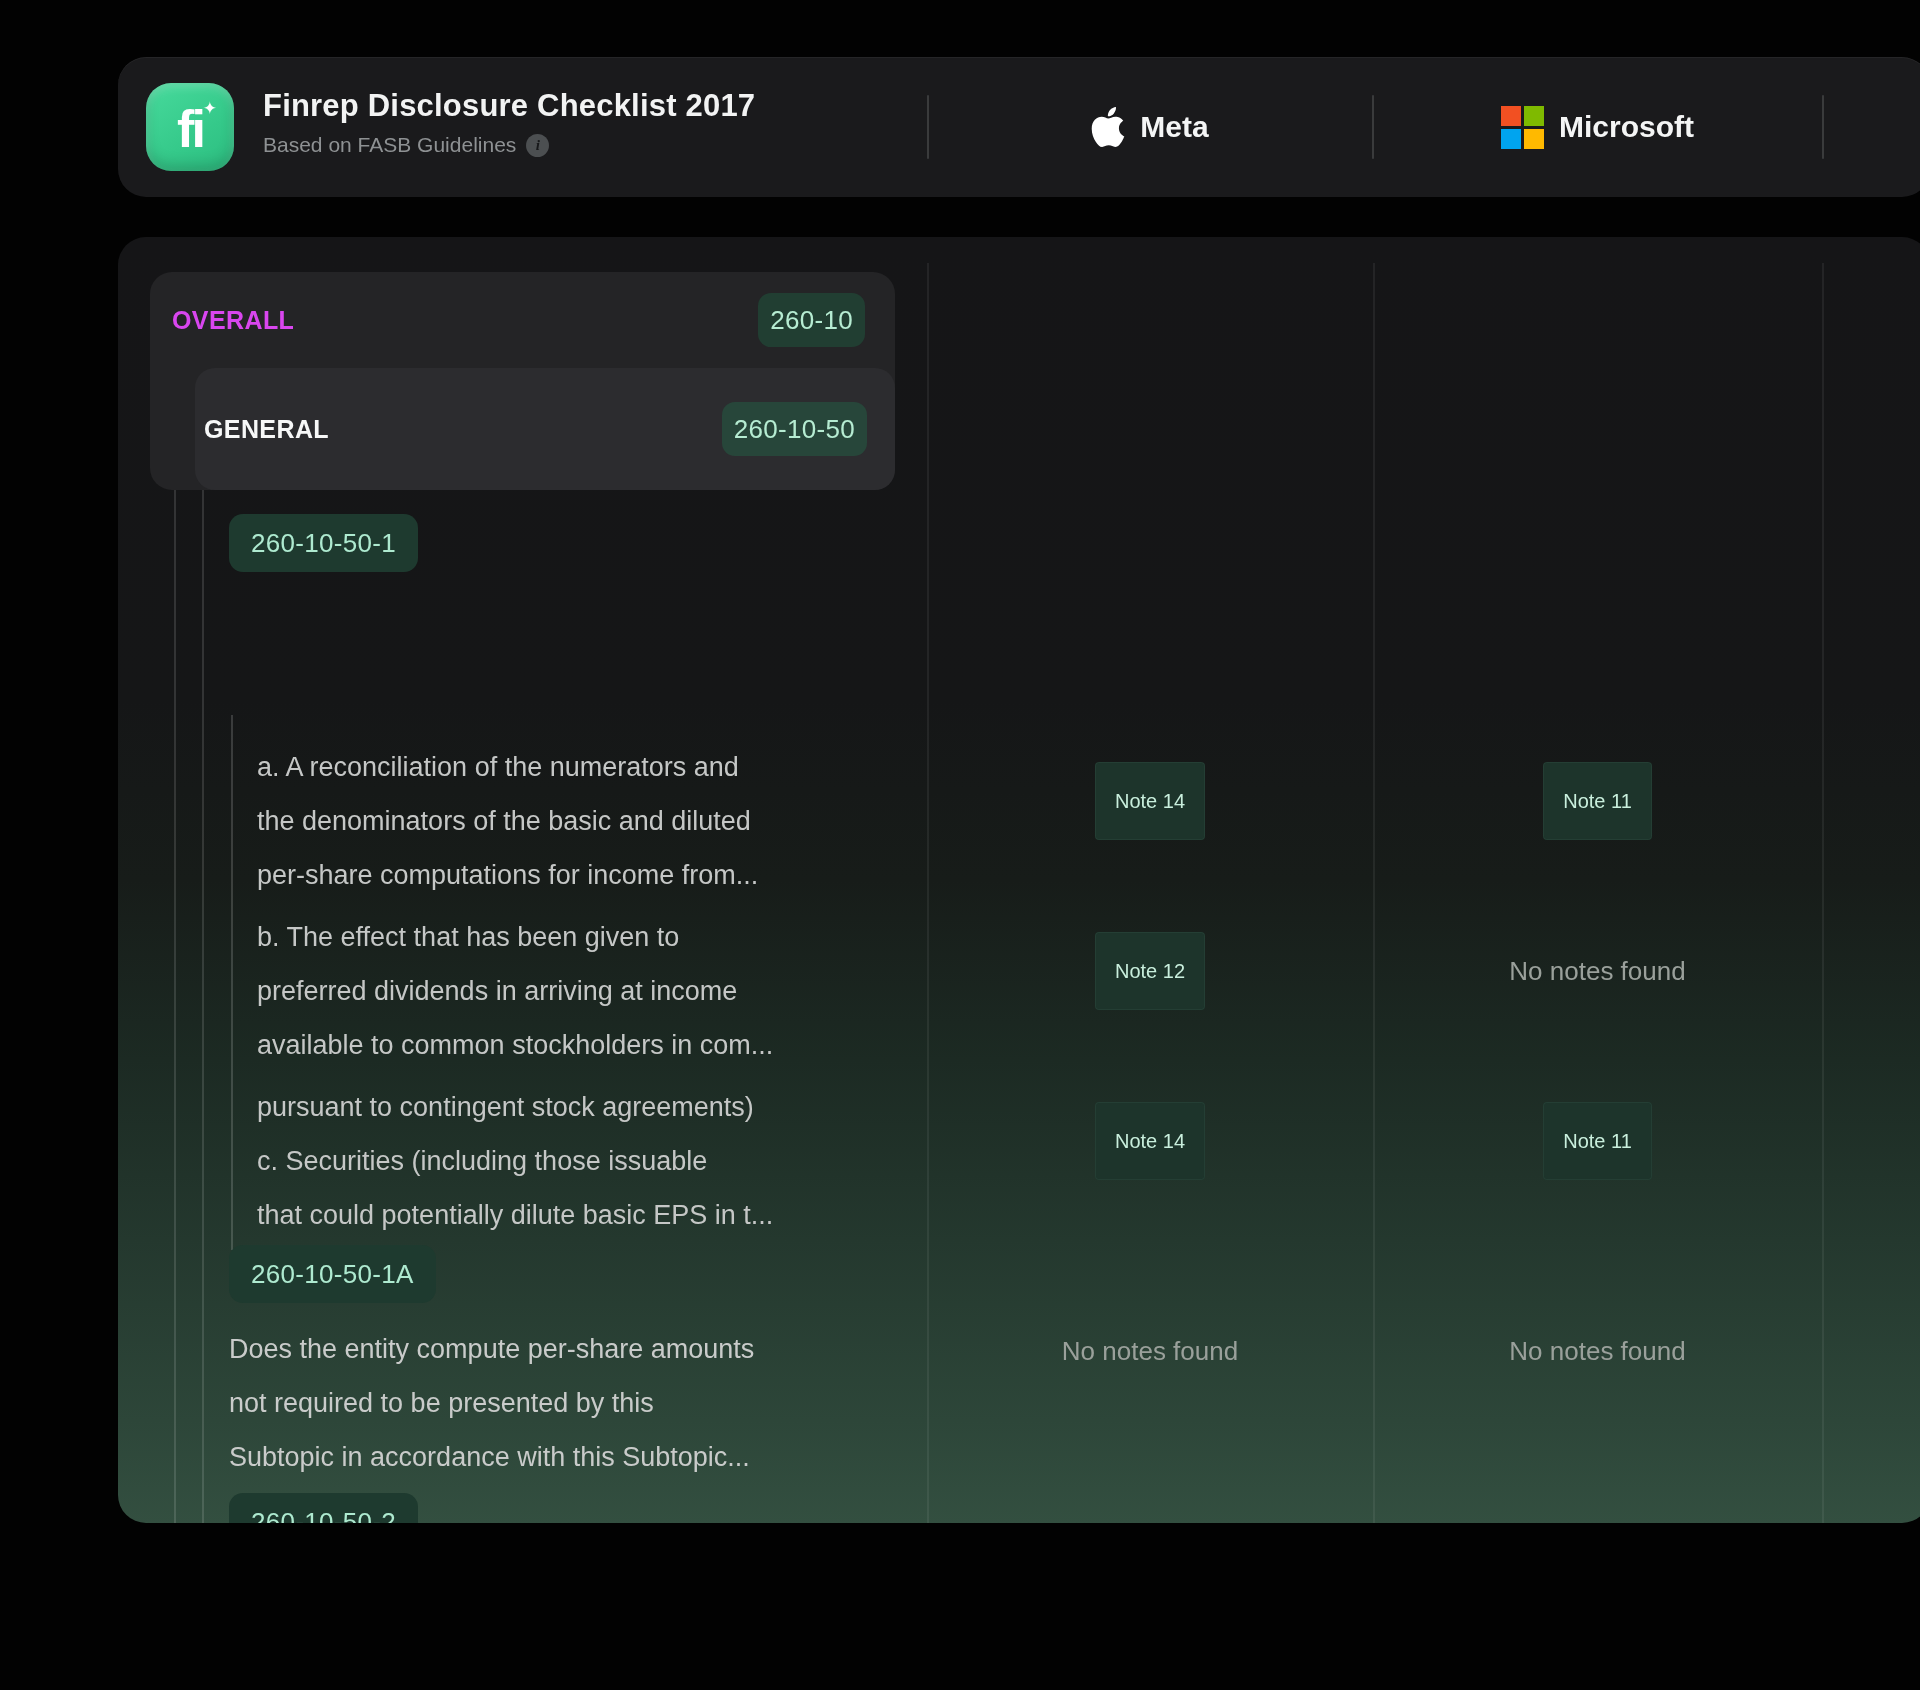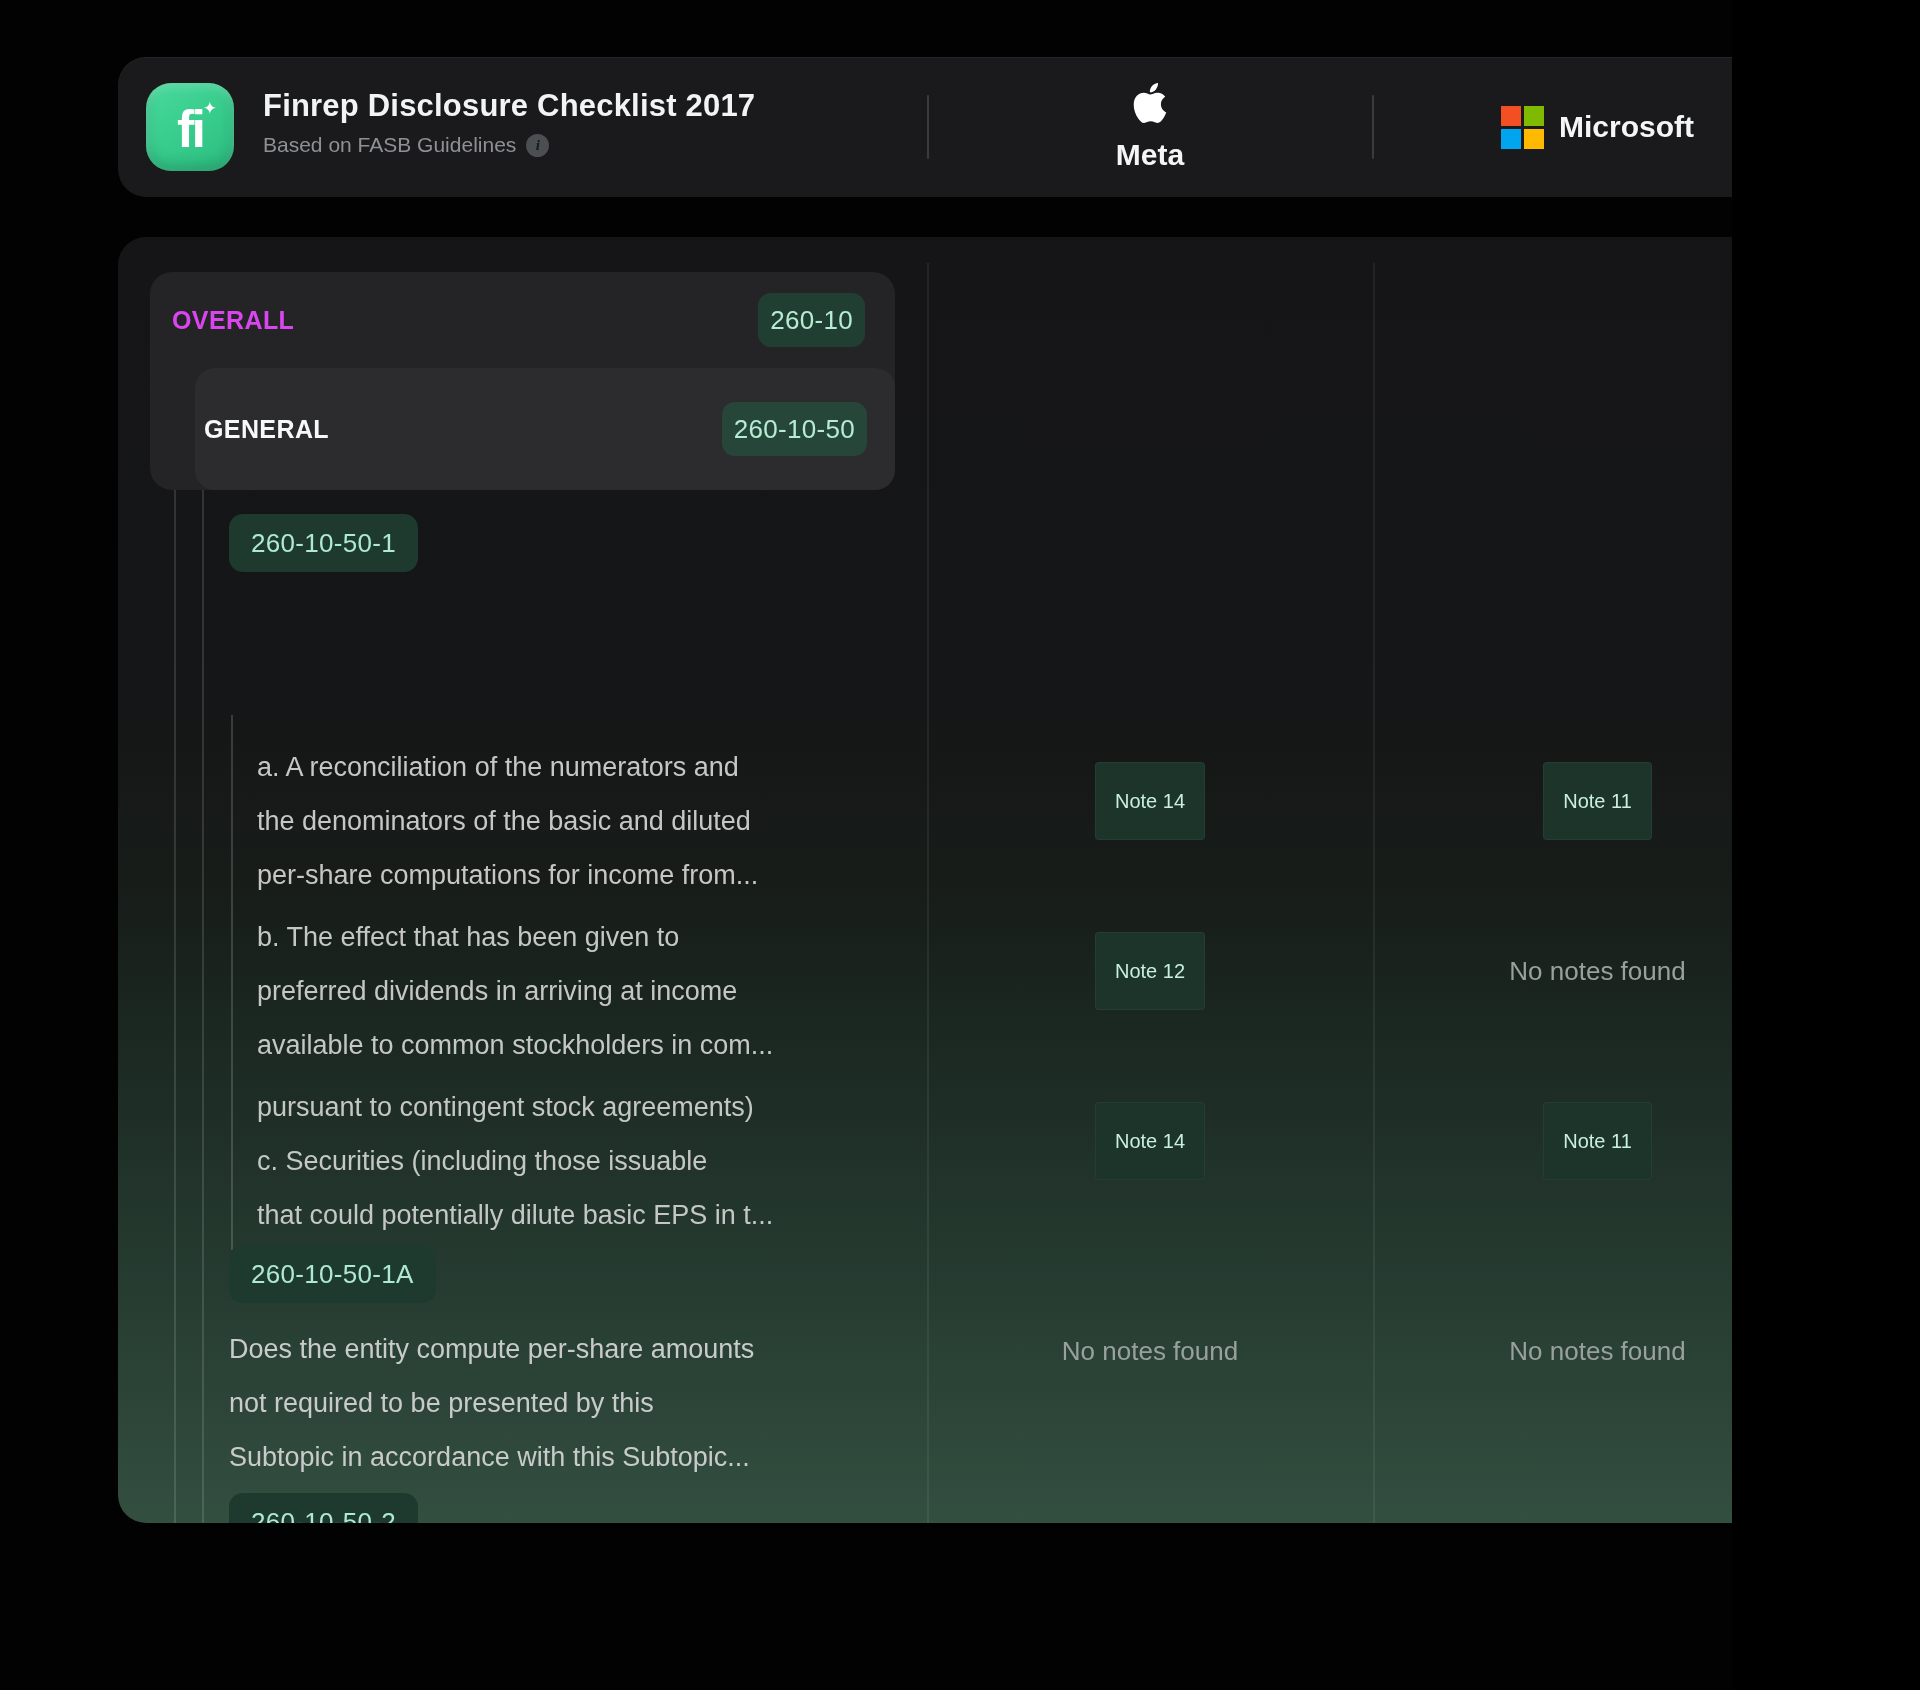--- a/index.html
+++ b/index.html
@@ -1,17 +1,17 @@
 <!DOCTYPE html>
 <html><head>
 <meta charset="utf-8">
 <style>
   html,body{margin:0;padding:0;background:#000;}
   .stage{
-    position:relative;width:1732px;height:1690px;overflow:hidden;
+    position:relative;width:1920px;height:1690px;overflow:hidden;
     background:#020202;
     font-family:"Liberation Sans","DejaVu Sans",sans-serif;
     -webkit-font-smoothing:antialiased;
   }
   
   .header-card{
     position:absolute;left:118px;top:57px;width:1812px;height:140px;
     background:#1a1a1c;border-radius:28px;
     box-shadow:inset 0 1px 0 rgba(255,255,255,0.05);
   }
@@ -120,21 +120,21 @@
       <div class="hdr-sub">
         <span>Based on FASB Guidelines</span>
         <span class="info-dot">i</span>
       </div>
     </div>
 
     <div class="hdr-divider" style="left:809px;"></div>
     <div class="hdr-divider" style="left:1254px;"></div>
     <div class="hdr-divider" style="left:1704px;"></div>
 
-    <div class="company" style="left:809px;width:446px;flex-direction:column;">
+    <div class="company" style="left:809px;width:446px;">
       <svg class="apple-icon" viewBox="0 0 814 1000" fill="#ffffff">
         <path d="M788.1 340.9c-5.8 4.5-108.2 62.2-108.2 190.5 0 148.4 130.3 200.9 134.2 202.2-.6 3.2-20.7 71.9-68.7 141.9-42.8 61.6-87.5 123.1-155.5 123.1s-85.5-39.5-164-39.5c-76.5 0-103.7 40.8-165.9 40.8s-105.6-57-155.5-127C46.7 790.7 0 663 0 541.8c0-194.4 126.4-297.5 250.8-297.5 66.1 0 121.2 43.4 162.7 43.4 39.5 0 101.1-46 176.3-46 28.5 0 130.9 2.6 198.3 99.2zm-234-181.5c31.1-36.9 53.1-88.1 53.1-139.3 0-7.1-.6-14.3-1.9-20.1-50.6 1.9-110.8 33.7-147.1 75.8-28.5 32.4-55.1 83.6-55.1 135.5 0 7.8 1.3 15.6 1.9 18.1 3.2.6 8.4 1.3 13.6 1.3 45.4 0 102.5-30.4 135.5-71.3z"></path>
       </svg>
       <span class="company-label">Meta</span>
     </div>
 
     <div class="company" style="left:1255px;width:449px;">
       <span class="ms-logo">
         <span style="background:#F25022;"></span>
           <span style="background:#7FBA00;"></span>

